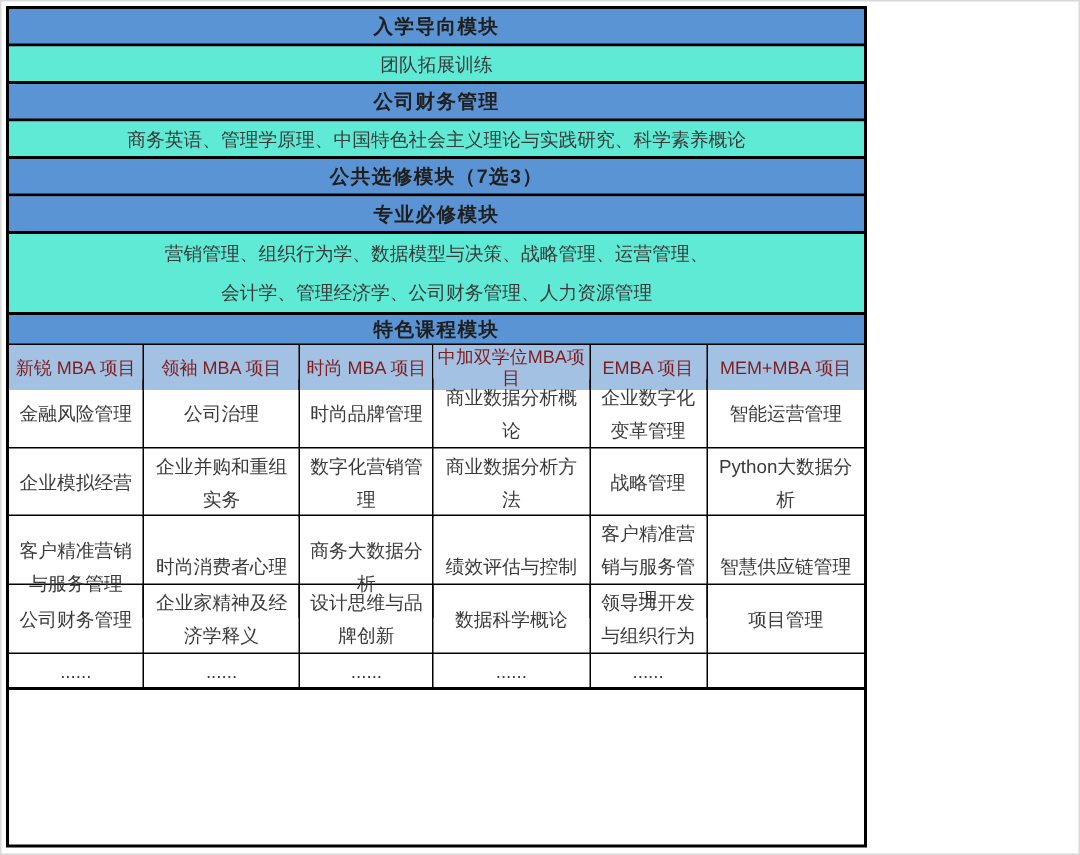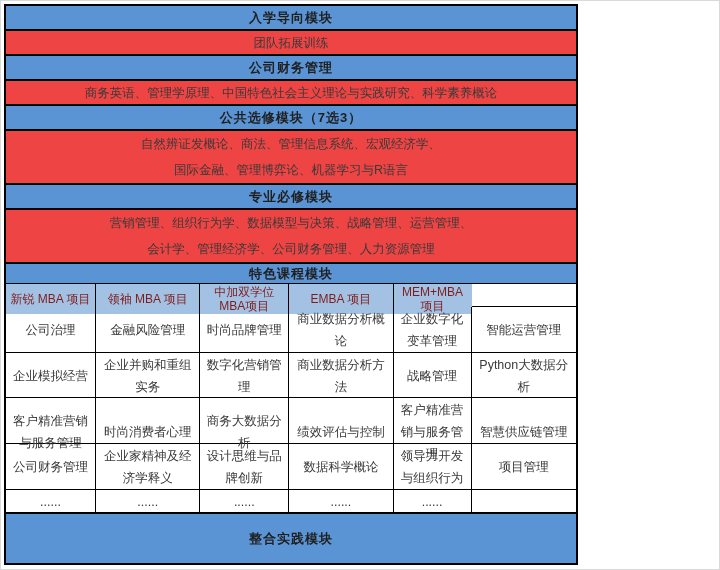--- a/index.html
+++ b/index.html
@@ -37,21 +37,21 @@
     flex:none;
   }
   .row:last-child{border-bottom:none;}
   .section-header{
     background:var(--section-header-bg);
     font-weight:bold;
     font-size:13px;
     letter-spacing:1px;
   }
   .content{
-    background:#ef4444;
+    background:#5eead4;
     font-size:12.5px;
     color:#3a3a3a;
   }
   .content .line{display:block;line-height:26px;}
   .grid-row{
     display:grid;
     grid-template-columns:15.8% 18.3% 15.6% 18.3% 13.7% 18.3%;
     border-bottom:1px solid var(--border-color);
     flex:none;
   }
@@ -93,49 +93,46 @@
     </div>
 
     <div class="row content" style="height:25px">
       <span class="line">商务英语、管理学原理、中国特色社会主义理论与实践研究、科学素养概论</span>
     </div>
 
     <div class="row section-header" style="height:25px">
       <span>公共选修模块（7选3）</span>
     </div>
 
-    <div class="row content" style="height:54px">
-      <span class="line">自然辨证发概论、商法、管理信息系统、宏观经济学、</span>
-      <span class="line">国际金融、管理博弈论、机器学习与R语言</span>
-    </div>
 
     <div class="row section-header" style="height:25px">
       <span>专业必修模块</span>
     </div>
 
     <div class="row content" style="height:54px">
       <span class="line">营销管理、组织行为学、数据模型与决策、战略管理、运营管理、</span>
       <span class="line">会计学、管理经济学、公司财务管理、人力资源管理</span>
     </div>
 
     <div class="row section-header" style="height:20px;border-bottom-width:1px">
       <span>特色课程模块</span>
     </div>
 
     <div class="grid-row grid-header" style="height:23px">
       <div class="cell">新锐 MBA 项目</div>
       <div class="cell">领袖 MBA 项目</div>
+      <div class="cell">时尚 MBA 项目</div>
       <div class="cell">中加双学位MBA项目</div>
       <div class="cell">EMBA 项目</div>
       <div class="cell">MEM+MBA 项目</div>
     </div>
 
     <div class="grid-row" style="height:46px">
+      <div class="cell">金融风险管理</div>
       <div class="cell">公司治理</div>
-      <div class="cell">金融风险管理</div>
       <div class="cell">时尚品牌管理</div>
       <div class="cell">商业数据分析概论</div>
       <div class="cell">企业数字化变革管理</div>
       <div class="cell">智能运营管理</div>
     </div>
 
     <div class="grid-row" style="height:45px">
       <div class="cell">企业模拟经营</div>
       <div class="cell">企业并购和重组实务</div>
       <div class="cell">数字化营销管理</div>
@@ -164,18 +161,15 @@
 
     <div class="grid-row last" style="height:24px">
       <div class="cell">......</div>
       <div class="cell">......</div>
       <div class="cell">......</div>
       <div class="cell">......</div>
       <div class="cell">......</div>
       <div class="cell"></div>
     </div>
 
-    <div class="row section-header" style="height:25px;border-bottom:none;flex:1">
-      <span>整合实践模块</span>
-    </div>
 
   </div>
 </div>
 
 </body></html>

